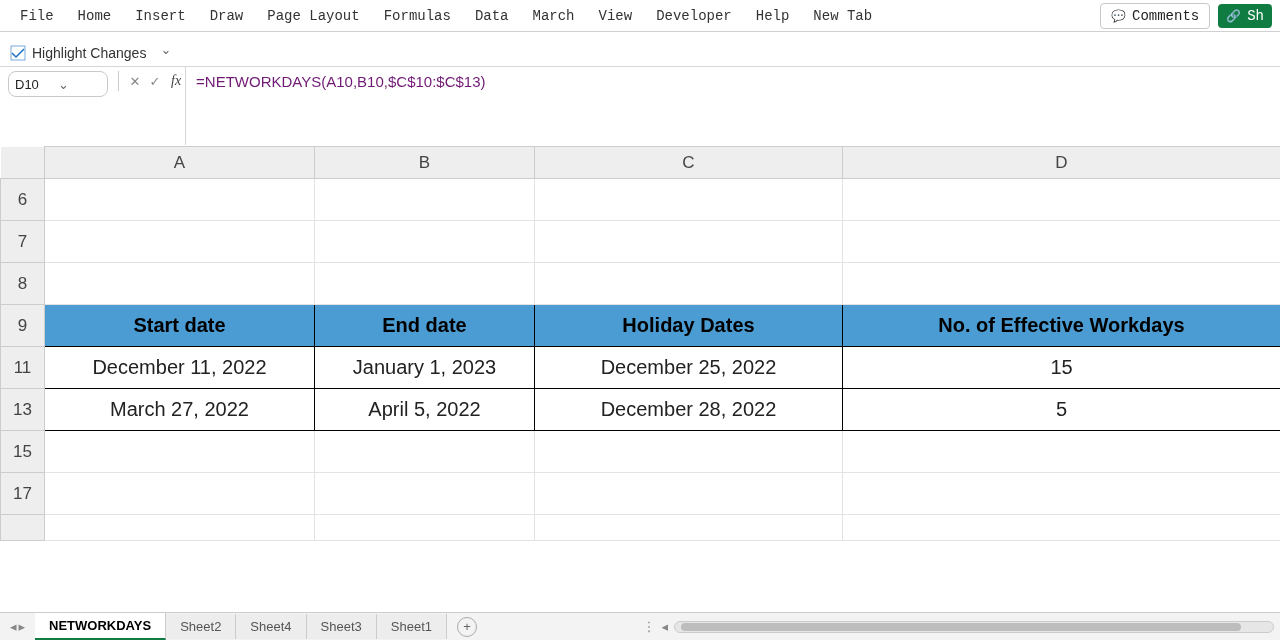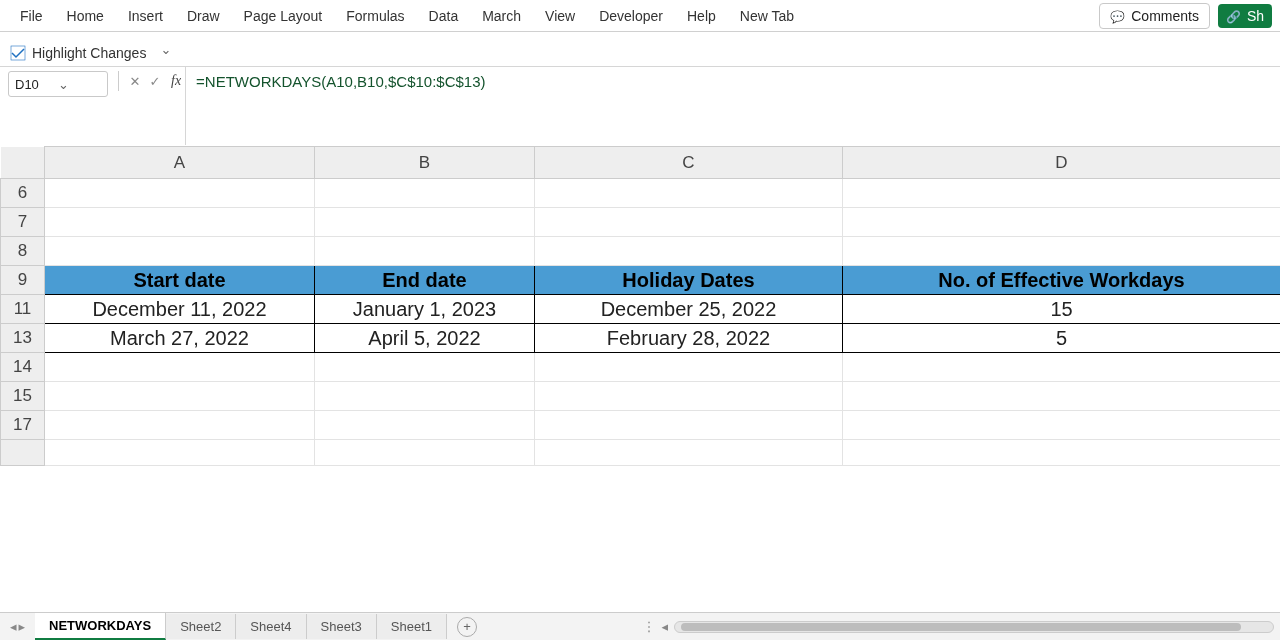--- a/index.html
+++ b/index.html
@@ -1,48 +1,48 @@
 <!DOCTYPE html>
 <html><head>
 <meta charset="utf-8">
 <style>
   * { box-sizing: border-box; margin: 0; padding: 0; }
   html, body { width: 1280px; height: 640px; font-family: "Segoe UI", Arial, sans-serif; font-size: 13px; color: #222; background: #fff; overflow: hidden; }
 
   
-  .menubar { display: flex; align-items: center; height: 32px; padding: 0 8px; background: #fff; border-bottom: 1px solid #d0d0d0; }
+  .menubar { display: flex; align-items: center; height: 32px; padding: 0 8px; background: #fff; border-bottom: 1px solid #d0d0d0; font-family: Liberation Mono, monospace; }
   .menubar .menu-item { padding: 6px 12px; font-size: 14px; color: #333; cursor: pointer; }
   .menubar .spacer { flex: 1; }
   .btn-comments { display: flex; align-items: center; gap: 6px; border: 1px solid #c9c9c9; border-radius: 4px; padding: 4px 10px; font-size: 14px; cursor: pointer; background: #fff; }
   .btn-share { display: flex; align-items: center; gap: 6px; background: #107c41; color: #fff; border-radius: 4px; padding: 4px 8px; margin-left: 8px; font-size: 14px; cursor: pointer; }
 
   
   .quickbar { display: flex; align-items: center; height: 34px; padding: 4px 10px; background: #fff; }
   .hlchg { display: flex; align-items: center; gap: 6px; font-size: 14px; color: #333; cursor: pointer; margin-top: 8px; }
   .hlchg svg { width: 16px; height: 16px; }
   .quickbar .caret { margin-left: 14px; color: #666; cursor: pointer; }
 
   
   .formula-row { display: flex; align-items: flex-start; height: 80px; border-top: 1px solid #d6d6d6; }
-  .name-box { display: flex; align-items: center; width: 100px; height: 26px; padding: 0 6px; border: 1px solid #c9c9c9; border-radius: 3px; margin: 4px 6px 0 8px; font-size: 13px; background: #fff; }
+  .name-box { display: flex; align-items: center; width: 100px; height: 26px; padding: 0 6px; border: 1px solid #c9c9c9; border-radius: 8px; margin: 4px 6px 0 8px; font-size: 13px; background: #fff; }
   .name-box span { flex: 1; }
   .name-box .dd { color: #666; cursor: pointer; }
   .fx-controls { display: flex; align-items: center; gap: 4px; margin-top: 4px; }
   .fx-controls .vsep { width: 1px; height: 20px; background: #ccc; margin: 0 4px; }
   .fx-controls .ico { color: #888; cursor: pointer; width: 16px; text-align: center; }
   .fx-label { font-style: italic; font-family: Liberation Serif, serif; font-size: 14px; margin: 0 4px; color: #444; }
-  .formula-input { flex: 1; height: 78px; padding: 6px 10px; font-size: 15px; color: #14532d; border-left: 1px solid #d6d6d6; background: #fff; }
+  .formula-input { flex: 1; height: 78px; padding: 6px 10px; font-size: 15px; color: #701a75; border-left: 1px solid #d6d6d6; background: #fff; }
 
   
   .sheet { position: relative; }
   .grid { border-collapse: collapse; table-layout: fixed; width: 100%; }
   .corner { width: 44px; height: 32px; background: #eee; border-right: 1px solid #ccc; border-bottom: 1px solid #ccc; }
   th.colhdr { background: #eee; border: 1px solid #ccc; font-weight: normal; font-size: 17px; color: #444; height: 32px; }
   th.rowhdr { width: 44px; background: #eee; border: 1px solid #ccc; font-weight: normal; font-size: 17px; color: #444; text-align: center; }
-  td.cell { border-right: 1px solid #e3e3e3; border-bottom: 1px solid #e3e3e3; height: 29px; font-size: 19px; text-align: center; }
+  td.cell { border-right: 1px solid #e3e3e3; border-bottom: 1px solid #e3e3e3; height: 42px; font-size: 19px; text-align: center; }
 
   .colA { width: 270px; }
   .colB { width: 220px; }
   .colC { width: 308px; }
   .colD { width: 438px; }
 
   .tbl-header td { background: #4a9cd3; font-weight: bold; color: #000; border: 1px solid #000; font-size: 20px; }
   .tbl-body td { border: 1px solid #000; font-size: 20px; }
   .row-short td.cell { height: 26px; }
 
@@ -161,30 +161,23 @@
       <th class="rowhdr">11</th>
       <td class="cell">December 11, 2022</td>
       <td class="cell">January 1, 2023</td>
       <td class="cell">December 25, 2022</td>
       <td class="cell">15</td>
     </tr>
     <tr class="tbl-body">
       <th class="rowhdr">13</th>
       <td class="cell">March 27, 2022</td>
       <td class="cell">April 5, 2022</td>
-      <td class="cell">February 28, 2022</td>
+      <td class="cell">December 28, 2022</td>
       <td class="cell">5</td>
     </tr>
-    <tr>
-          <th class="rowhdr">14</th>
-          <td class="cell"></td>
-          <td class="cell"></td>
-          <td class="cell"></td>
-          <td class="cell"></td>
-        </tr>
     <tr>
           <th class="rowhdr">15</th>
           <td class="cell"></td>
           <td class="cell"></td>
           <td class="cell"></td>
           <td class="cell"></td>
         </tr>
     <tr>
           <th class="rowhdr">17</th>
           <td class="cell"></td>

